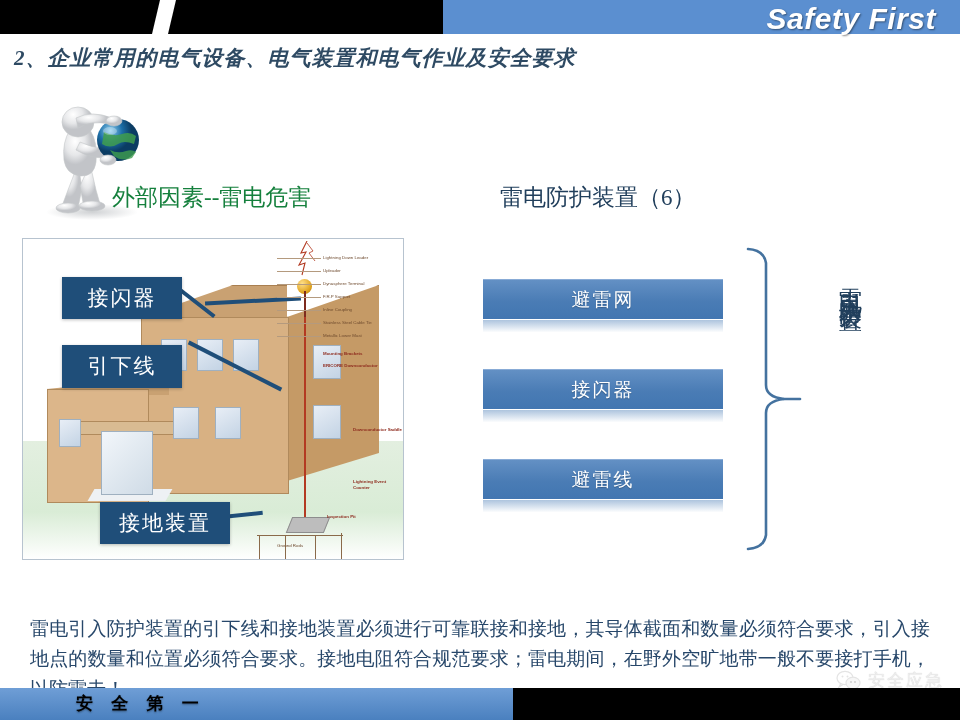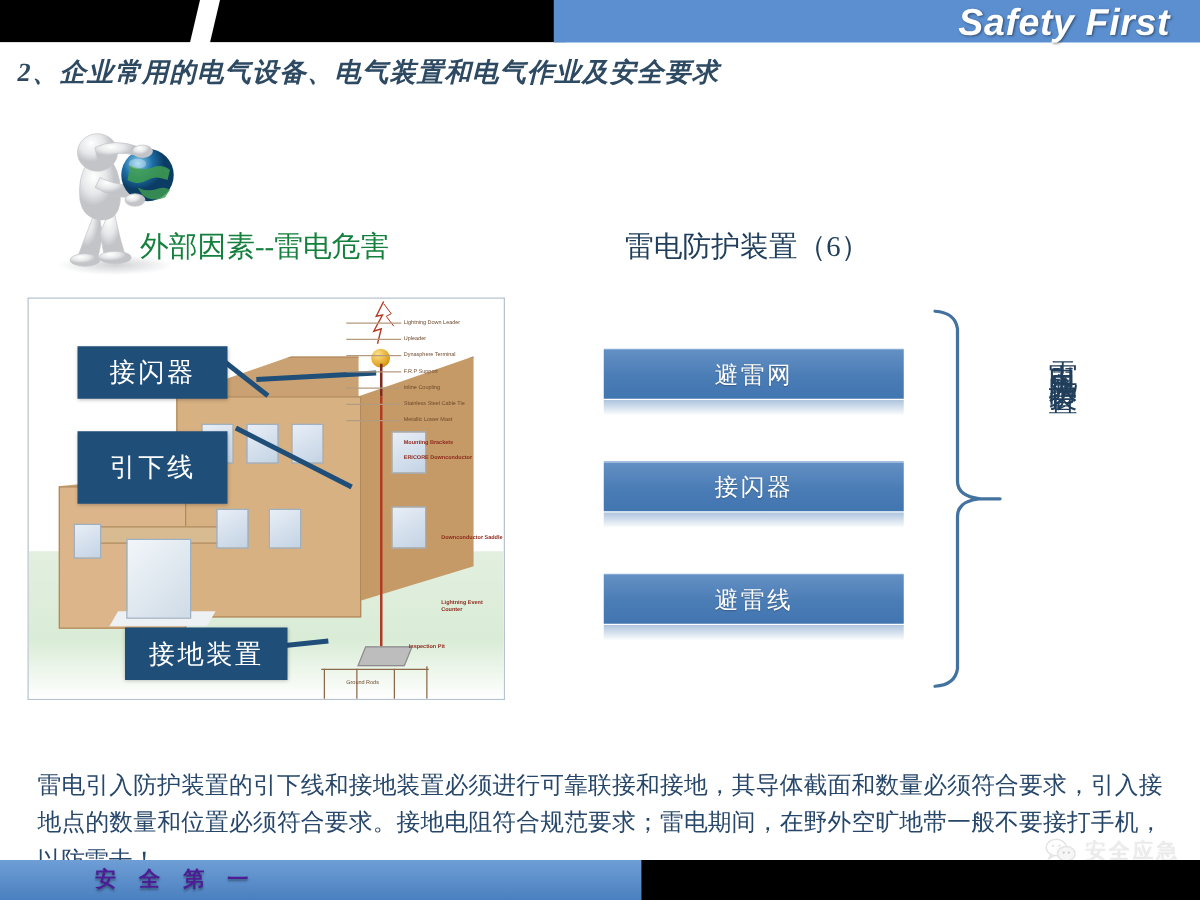--- a/index.html
+++ b/index.html
@@ -76,21 +76,21 @@
   .navyline{position:absolute;background:#1f4e79;}
   .pit{position:absolute;left:266px;top:278px;width:36px;height:14px;background:#bdbdbd;
     border:1px solid #8d8d8d;transform:skewX(-22deg);}
   .rod{position:absolute;background:#8a6a4a;width:1px;}
   .rodline{position:absolute;background:#8a6a4a;height:1px;}
 
   .diag-label{position:absolute;background:#1f4e79;color:#ffffff;
     font-size:21px;line-height:1;display:flex;align-items:center;justify-content:center;
     letter-spacing:2px;box-shadow:0 1px 3px rgba(0,0,0,0.25);}
   .dl1{left:62px;top:277px;width:120px;height:42px;}
-  .dl2{left:62px;top:345px;width:120px;height:58px;text-align:center;}
+  .dl2{left:62px;top:345px;width:120px;height:43px;text-align:center;}
   .dl3{left:100px;top:502px;width:130px;height:42px;}
 
   
   .barwrap{position:absolute;left:483px;top:246px;width:240px;}
   .bar-item{position:relative;margin-bottom:4px;}
   .bar{height:39px;width:240px;
     background:linear-gradient(180deg,#6390c4 0%,#4a7cb5 55%,#4276b1 100%);
     border-top:1px solid #88abd6;
     display:flex;align-items:center;justify-content:center;
     color:#ffffff;font-size:19px;letter-spacing:2px;
@@ -105,21 +105,21 @@
 
   
   .para{position:absolute;left:30px;top:570px;width:900px;
     font-size:19px;line-height:1.58;color:#27476a;text-align:justify;margin-top:44px;}
 
   
   .footer{position:absolute;left:0;bottom:0;width:960px;height:32px;}
   .ftr-blue{position:absolute;left:0;top:0;width:513px;height:32px;
     background:linear-gradient(180deg,#6f9ed6,#4a80bf);}
   .ftr-black{position:absolute;left:513px;top:0;width:447px;height:32px;background:#000;}
-  .ftr-text{position:absolute;left:76px;top:4px;font-size:17px;color:#4c1d95;
+  .ftr-text{position:absolute;left:76px;top:4px;font-size:17px;color:#000000;
     letter-spacing:7px;font-weight:bold;text-shadow:0 1px 2px rgba(0,0,0,0.4);}
   .watermark{position:absolute;right:16px;bottom:28px;
     display:flex;align-items:center;gap:6px;opacity:0.78;}
   .wm-text{font-size:17px;color:#e9e9e9;letter-spacing:2px;
     text-shadow:0 0 1px #bbb;}
 </style>
 </head>
 <body>
 
 <div class="header">

